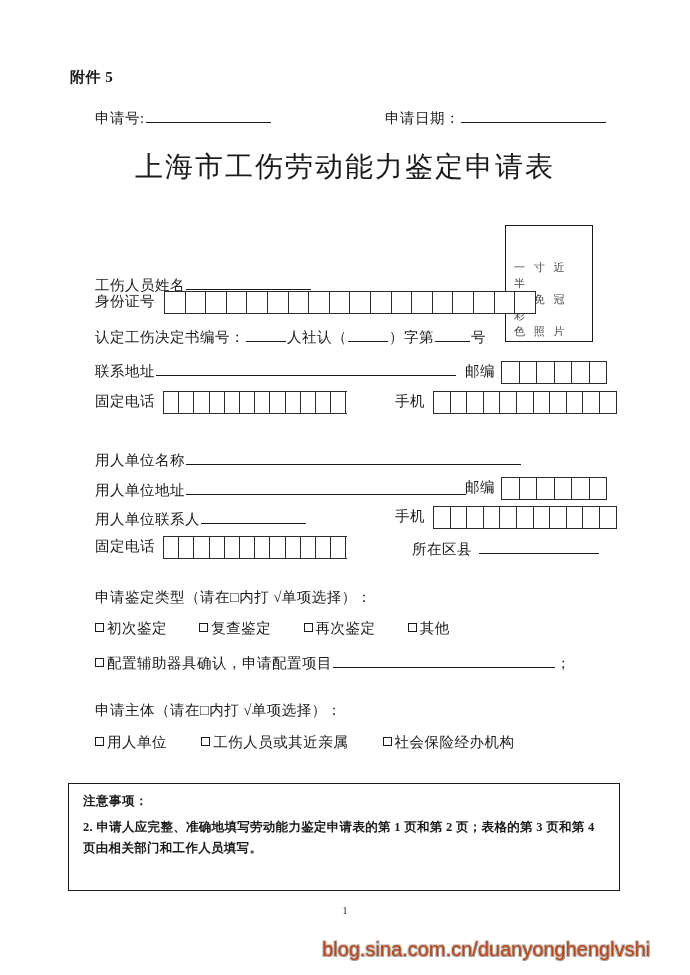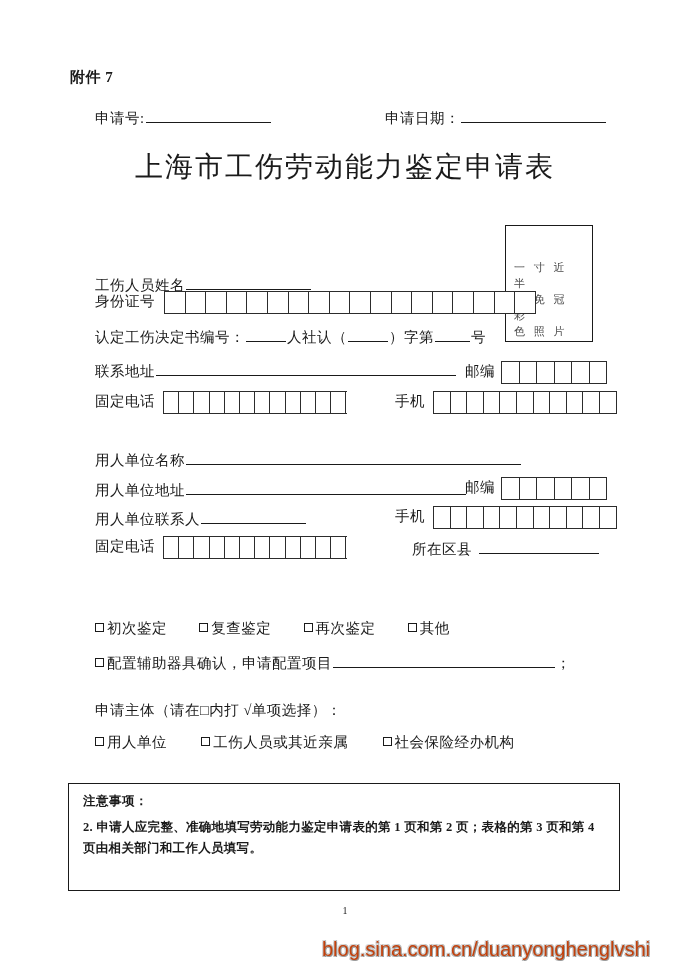--- a/index.html
+++ b/index.html
@@ -145,21 +145,21 @@
        1px -1px 0 #bdbdbd,
       -1px  1px 0 #bdbdbd;
     white-space: nowrap;
   }
 </style>
 </head>
 <body>
 
 <div id="page">
 
-  <div class="abs attach-label">附件 7</div>
+  <div class="abs attach-label">附件 5</div>
 
   <div class="abs field-row nowrap" style="left:70px; top:108px;">
     <span>申请号:</span><span class="blank" style="width:125px;"></span>
   </div>
   <div class="abs field-row nowrap" style="left:360px; top:108px;">
     <span>申请日期：</span><span class="blank" style="width:145px;"></span>
   </div>
 
   <div class="abs doc-title">上海市工伤劳动能力鉴定申请表</div>
 
@@ -215,20 +215,21 @@
     <span>手机</span><span class="cellbox" id="employer-mobile-cells" style="height: 23px; margin-left: 8px; width: 183.9px;"><span class="cell" style="width:16.6px;"></span><span class="cell" style="width:16.6px;"></span><span class="cell" style="width:16.6px;"></span><span class="cell" style="width:16.6px;"></span><span class="cell" style="width:16.6px;"></span><span class="cell" style="width:16.6px;"></span><span class="cell" style="width:16.6px;"></span><span class="cell" style="width:16.6px;"></span><span class="cell" style="width:16.6px;"></span><span class="cell" style="width:16.6px;"></span><span class="cell" style="width:16.6px;"></span></span>
   </div>
 
   <div class="abs field-row nowrap" style="left:70px; top:536px;">
     <span>固定电话</span><span class="cellbox" id="employer-landline-cells" style="height: 23px; margin-left: 8px; width: 183.7px;"><span class="cell" style="width:15.2px;"></span><span class="cell" style="width:15.2px;"></span><span class="cell" style="width:15.2px;"></span><span class="cell" style="width:15.2px;"></span><span class="cell" style="width:15.2px;"></span><span class="cell" style="width:15.2px;"></span><span class="cell" style="width:15.2px;"></span><span class="cell" style="width:15.2px;"></span><span class="cell" style="width:15.2px;"></span><span class="cell" style="width:15.2px;"></span><span class="cell" style="width:15.2px;"></span><span class="cell" style="width:15.2px;"></span></span>
   </div>
   <div class="abs field-row nowrap" style="left:387px; top:539px;">
     <span>所在区县</span><span class="blank" style="width:120px; margin-left:7px;"></span>
   </div>
 
+  <div class="abs field-row nowrap" style="left:70px; top:590px;">申请鉴定类型（请在□内打 √单项选择）：</div>
 
   <div class="abs field-row nowrap" style="left:70px; top:621px;">
     <span><span class="ckbox"></span><span>初次鉴定</span></span>
     <span style="display:inline-block; width:24px;"></span>
     <span><span class="ckbox"></span><span>复查鉴定</span></span>
     <span style="display:inline-block; width:24px;"></span>
     <span><span class="ckbox"></span><span>再次鉴定</span></span>
     <span style="display:inline-block; width:24px;"></span>
     <span><span class="ckbox"></span><span>其他</span></span>
   </div>

